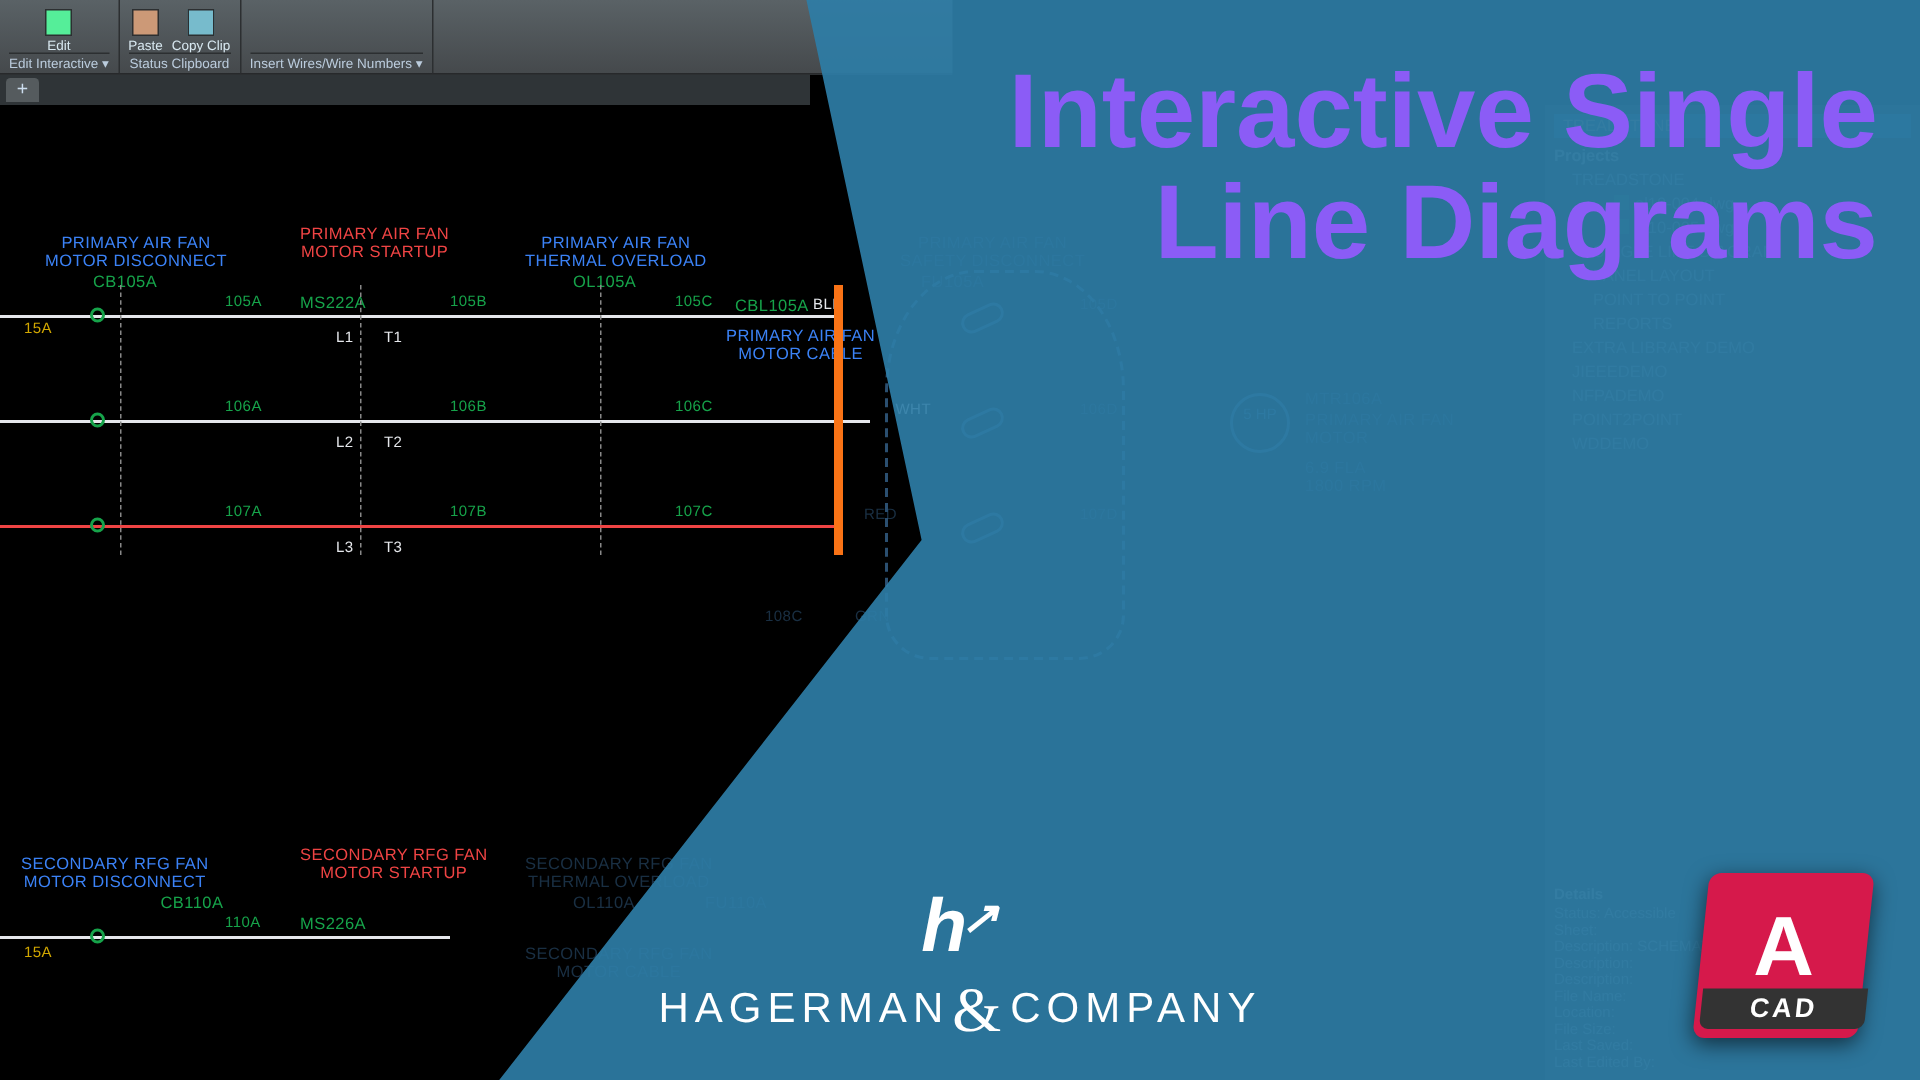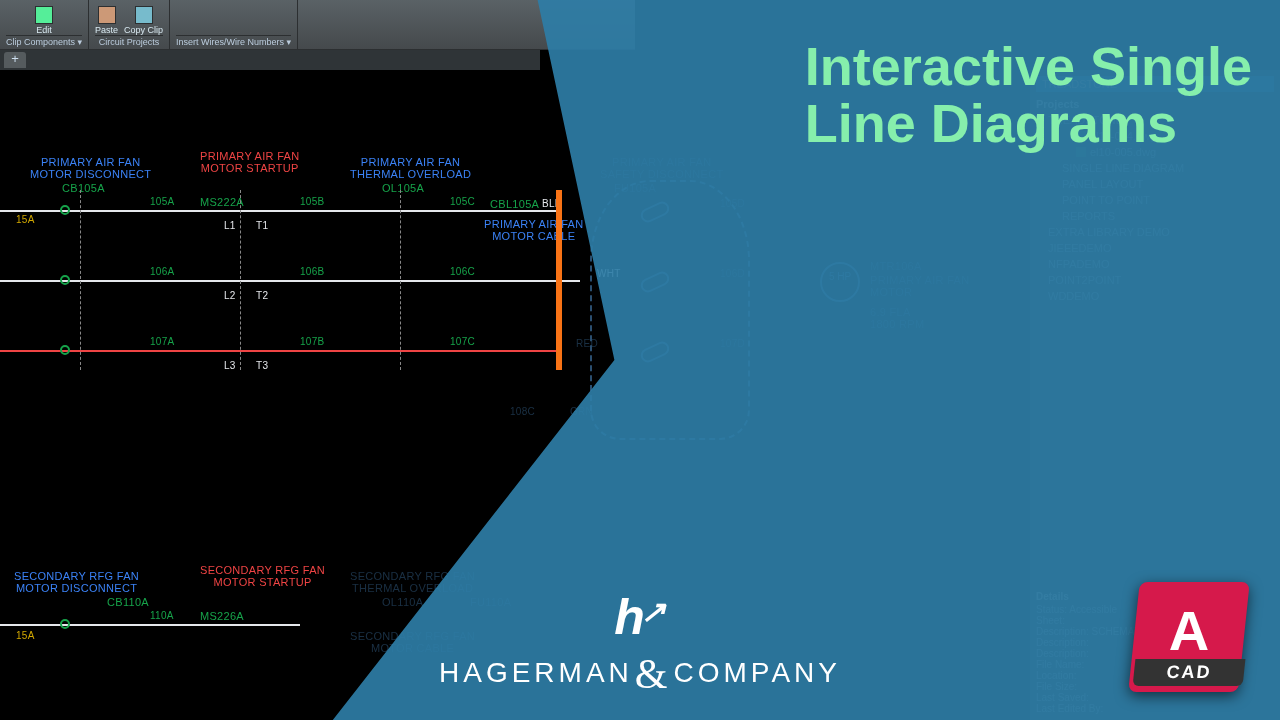--- a/index.html
+++ b/index.html
@@ -109,24 +109,25 @@
     position: absolute;
     inset: 0;
     background: #2e7da6;
     clip-path: polygon(42% 0, 100% 0, 100% 100%, 26% 100%, 48% 50%);
     z-index: 10;
     opacity: .92;
   }
   .title {
     position: absolute;
     top: 38px; right: 28px;
-    color: #86efac;
-    font-size: 54px;
+    color: #8b5cf6;
+    font-size: 70px;
     line-height: 1.05;
     font-weight: 600;
+    text-align: right;
     z-index: 20;
     font-family: "Segoe UI", Arial, sans-serif;
   }
   .brand {
     position: absolute;
     bottom: 22px;
     left: 50%; transform: translateX(-50%);
     color: #fff;
     z-index: 20;
     text-align:center;
@@ -174,34 +175,34 @@
 <body>
 
 <div class="ribbon">
   <div class="panel">
     <div class="tools">
       <div class="tool">
           <div class="ico" style="background:#5e9"></div>
           <span>Edit</span>
         </div>
     </div>
-    <div class="panel-label">Clip Components ▾</div>
+    <div class="panel-label">Edit Interactive ▾</div>
   </div>
   <div class="panel">
     <div class="tools">
       <div class="tool">
           <div class="ico" style="background:#c97"></div>
           <span>Paste</span>
         </div>
       <div class="tool">
           <div class="ico" style="background:#7bc"></div>
           <span>Copy Clip</span>
         </div>
     </div>
-    <div class="panel-label">Circuit Projects</div>
+    <div class="panel-label">Status Clipboard</div>
   </div>
   <div class="panel">
     <div class="panel-label">Insert Wires/Wire Numbers ▾</div>
   </div>
 </div>
 <div class="tabstrip">
   <div class="plus">+</div>
 </div>
 
 <div class="canvas">

